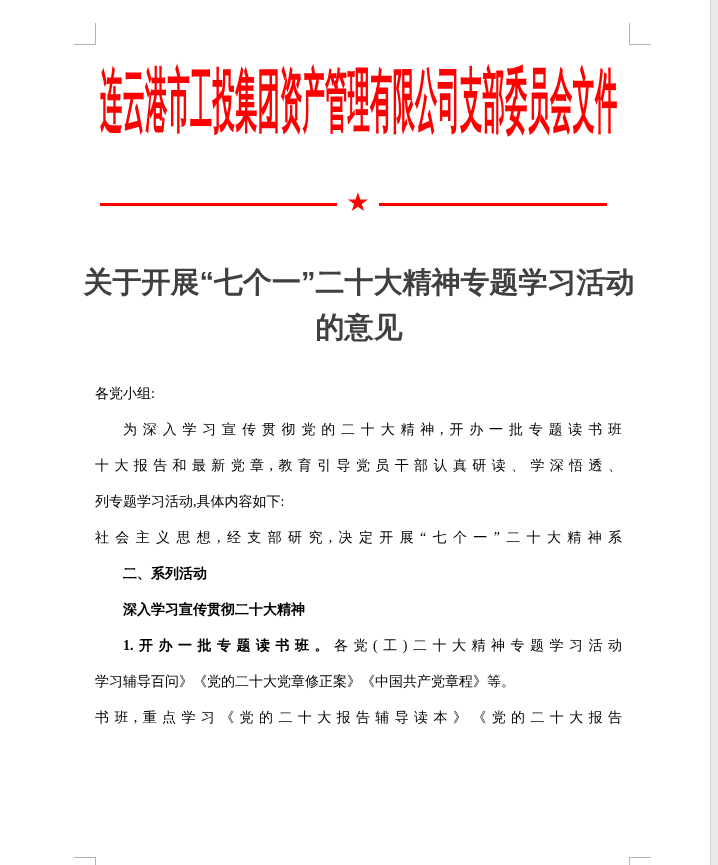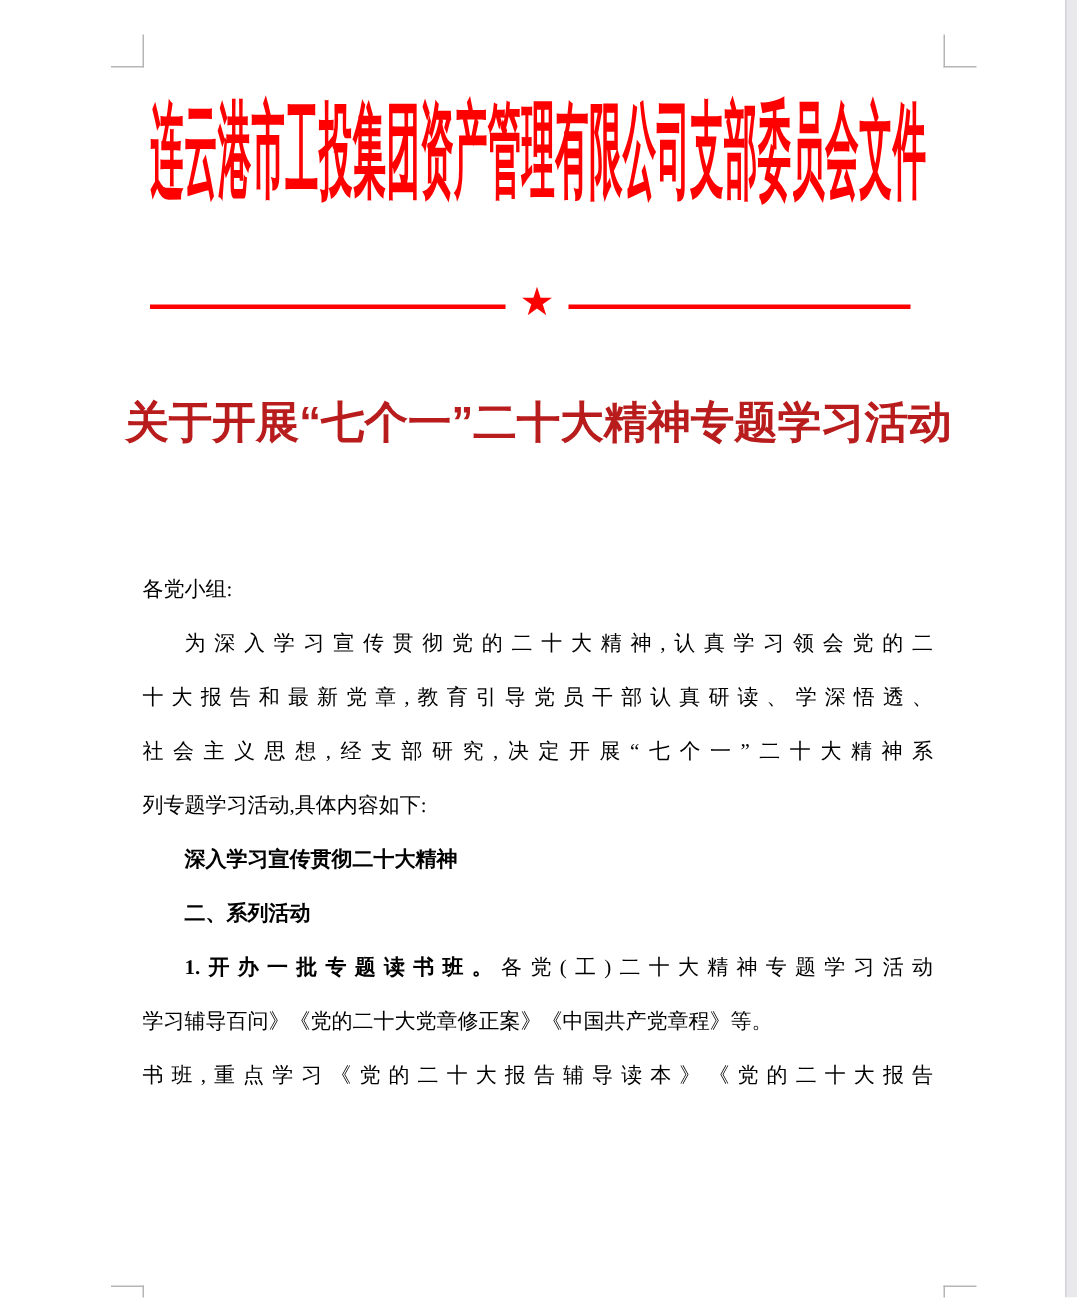--- a/index.html
+++ b/index.html
@@ -34,21 +34,21 @@
   .star{
     position:absolute;top:189px;left:345px;width:26px;
     color:#ff0000;font-size:26px;line-height:26px;text-align:center;
     font-family:"DejaVu Sans","Liberation Sans",sans-serif;
   }
   
   .doc-title{
     position:absolute;top:260px;left:0;width:718px;
     text-align:center;font-weight:bold;font-size:29px;line-height:45px;
     font-family:"Liberation Sans","DejaVu Sans",sans-serif;
-    color:#b91c1c;
+    color:#404040;
   }
   
   .body-block{
     position:absolute;top:376px;left:95px;width:527px;
     font-size:14px;line-height:36px;
   }
   .line{height:36px;white-space:nowrap;}
   .ind{text-indent:2em;}
   .b{font-weight:bold;}
   .jst{white-space:normal;text-align:justify;text-align-last:justify;}
@@ -62,28 +62,29 @@
 <div class="crop crop-br"></div>
 
 <div class="org-title">连云港市工投集团资产管理有限公司支部委员会文件</div>
 
 <div class="rule-left"></div>
 <div class="star">★</div>
 <div class="rule-right"></div>
 
 <div class="doc-title">
   <div>关于开展“七个一”二十大精神专题学习活动</div>
+  <div>的意见</div>
 </div>
 
 <div class="body-block">
   <div class="line">各党小组:</div>
-  <div class="line ind jst">为深入学习宣传贯彻党的二十大精神,认真学习领会党的二</div>
+  <div class="line ind jst">为深入学习宣传贯彻党的二十大精神,开办一批专题读书班</div>
   <div class="line jst">十大报告和最新党章,教育引导党员干部认真研读、学深悟透、</div>
+  <div class="line">列专题学习活动,具体内容如下:</div>
   <div class="line jst">社会主义思想,经支部研究,决定开展“七个一”二十大精神系</div>
-  <div class="line">列专题学习活动,具体内容如下:</div>
+  <div class="line ind b">二、系列活动</div>
   <div class="line ind b">深入学习宣传贯彻二十大精神</div>
-  <div class="line ind b">二、系列活动</div>
   <div class="line ind jst"><span class="b">1.开办一批专题读书班。</span><span>各党(工)二十大精神专题学习活动</span></div>
   <div class="line">学习辅导百问》《党的二十大党章修正案》《中国共产党章程》等。</div>
   <div class="line jst">书班,重点学习《党的二十大报告辅导读本》《党的二十大报告</div>
 </div>
 
 <div class="canvas-gutter"></div>
 
 </body></html>

